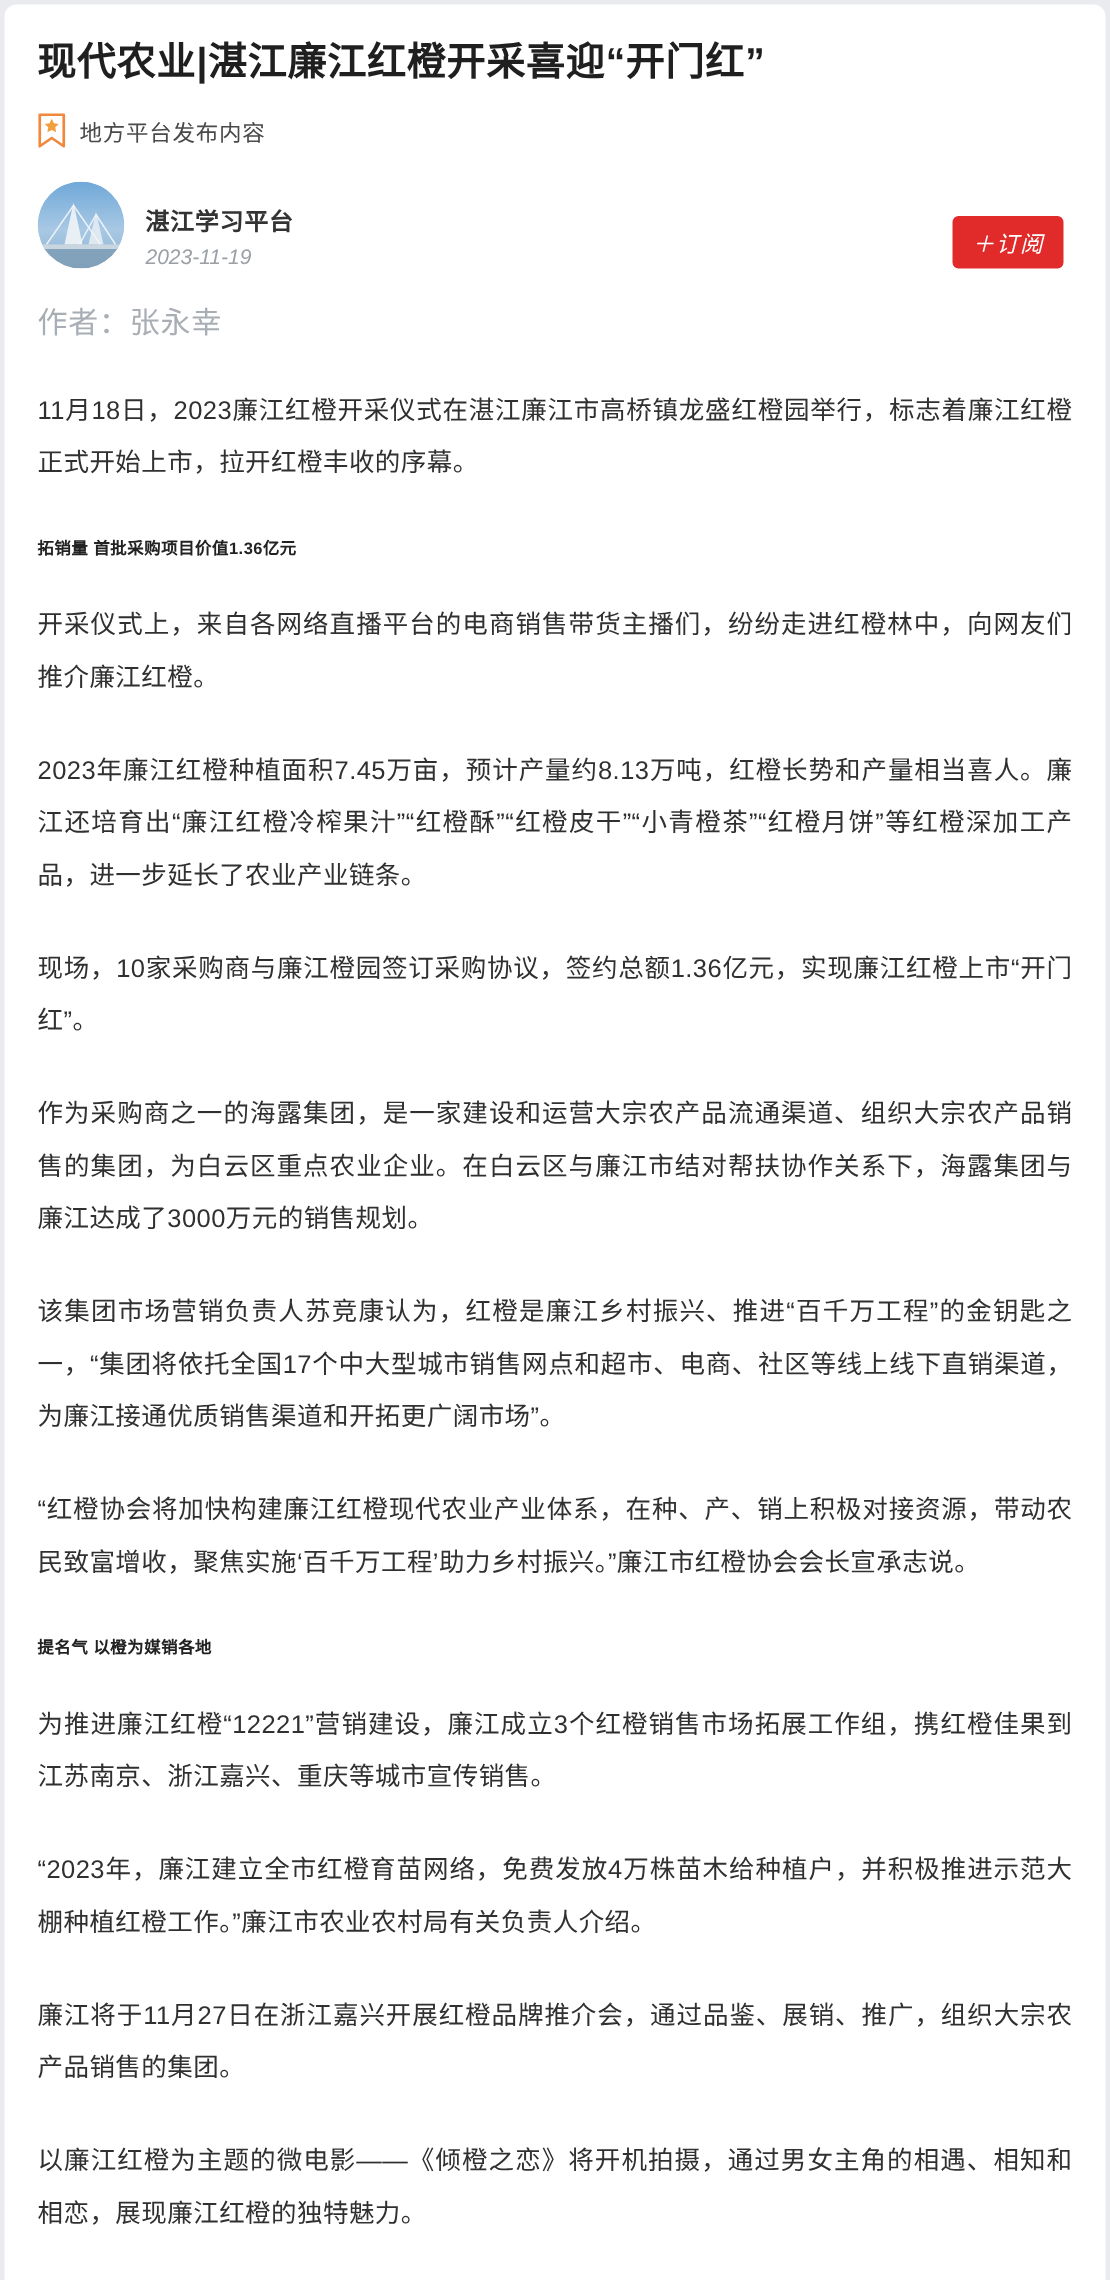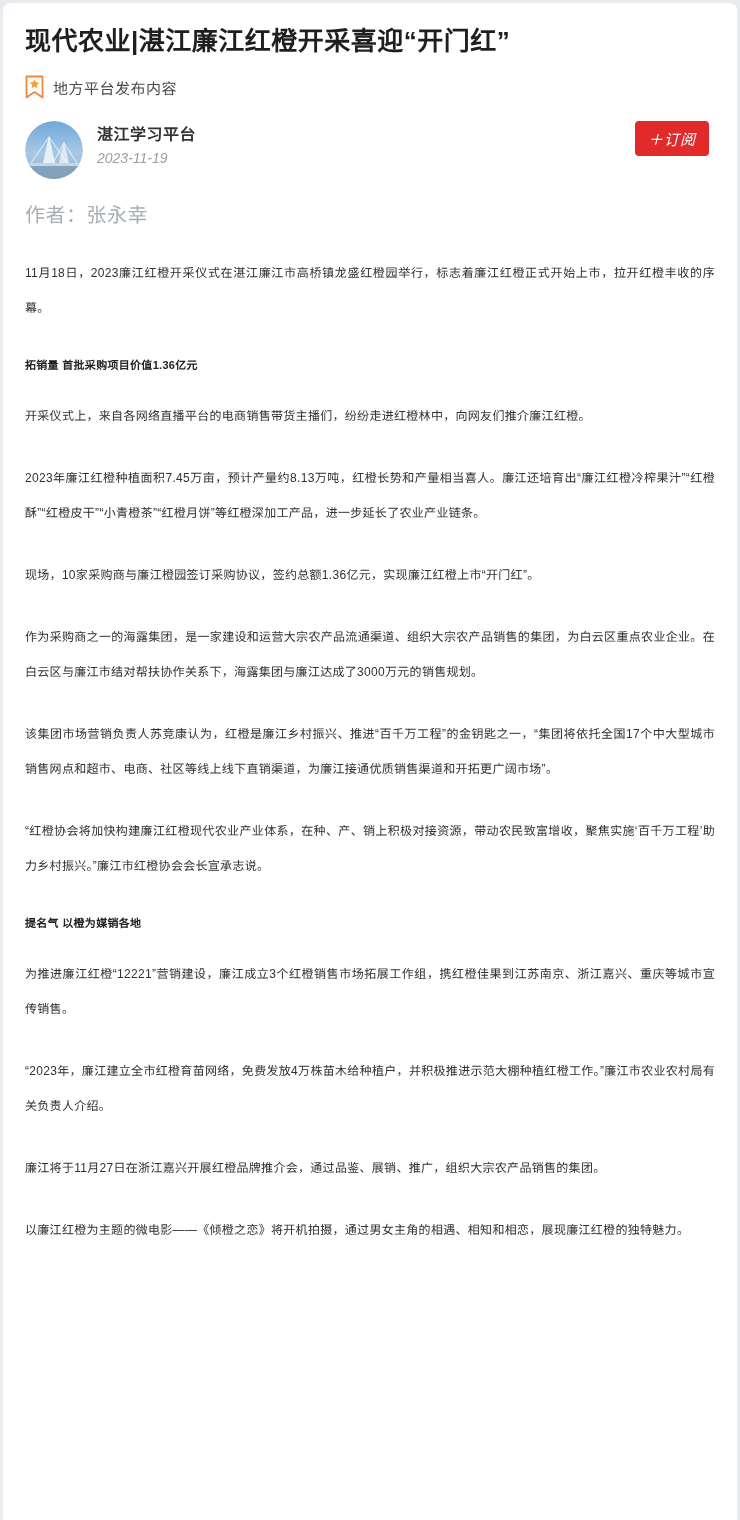--- a/index.html
+++ b/index.html
@@ -29,21 +29,21 @@
   .badge-row {
     display: flex;
     align-items: center;
     gap: 9px;
     margin-bottom: 22px;
   }
   .badge-row .ribbon { width: 19px; height: 24px; flex: 0 0 auto; }
   .badge-label { font-size: 15px; color: #4a4a4a; letter-spacing: 0.5px; }
   .publisher-row {
     display: flex;
-    align-items: flex-start;
+    align-items: flex-end;
     margin-bottom: 20px;
   }
   .avatar {
     width: 58px; height: 58px;
     border-radius: 50%;
     overflow: hidden;
     flex: 0 0 auto;
     cursor: pointer;
   }
   .publisher-meta { margin-left: 14px; flex: 1 1 auto; }
@@ -71,21 +71,21 @@
     font-style: italic;
   }
   .author-line {
     font-size: 20px;
     color: #a9aeb5;
     letter-spacing: 0.5px;
     margin-bottom: 14px;
   }
   .article-body { padding-top: 14px; }
   .article-body .para {
-    font-size: 12px;
+    font-size: 17px;
     color: #303030;
     line-height: 35px;
     letter-spacing: 0.3px;
     text-align: justify;
     margin-bottom: 27px;
   }
   .article-body .sub-heading {
     font-size: 11px;
     font-weight: 700;
     color: #222222;

